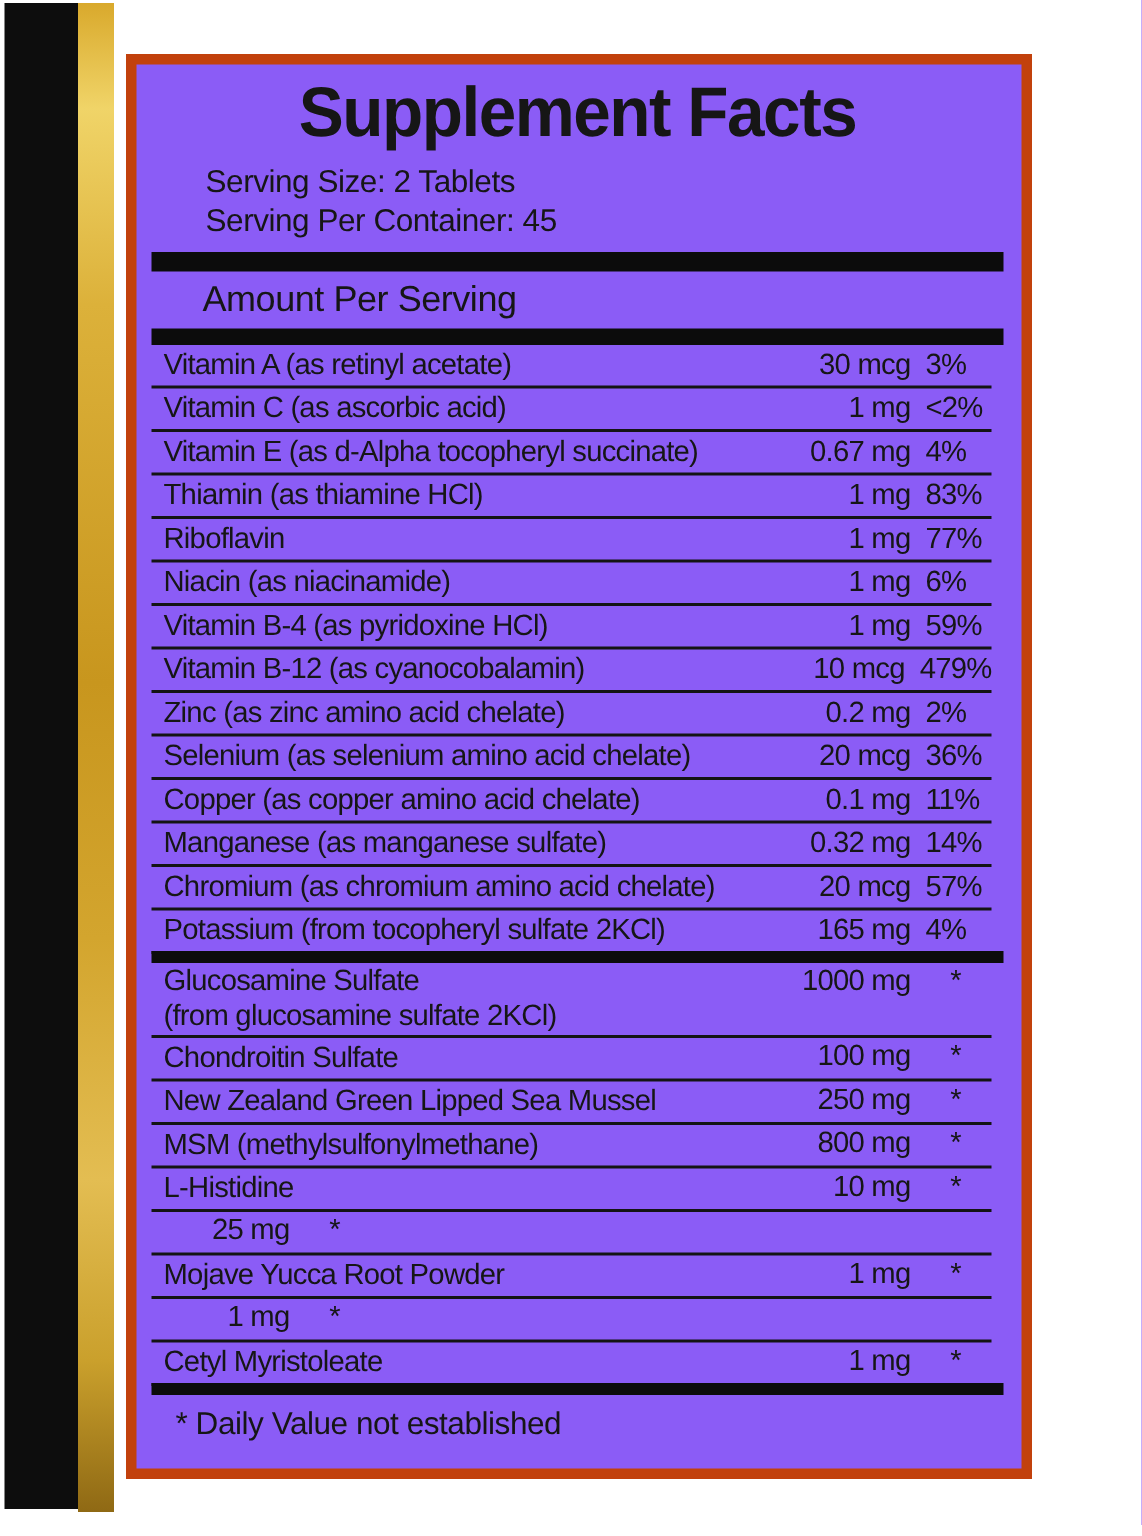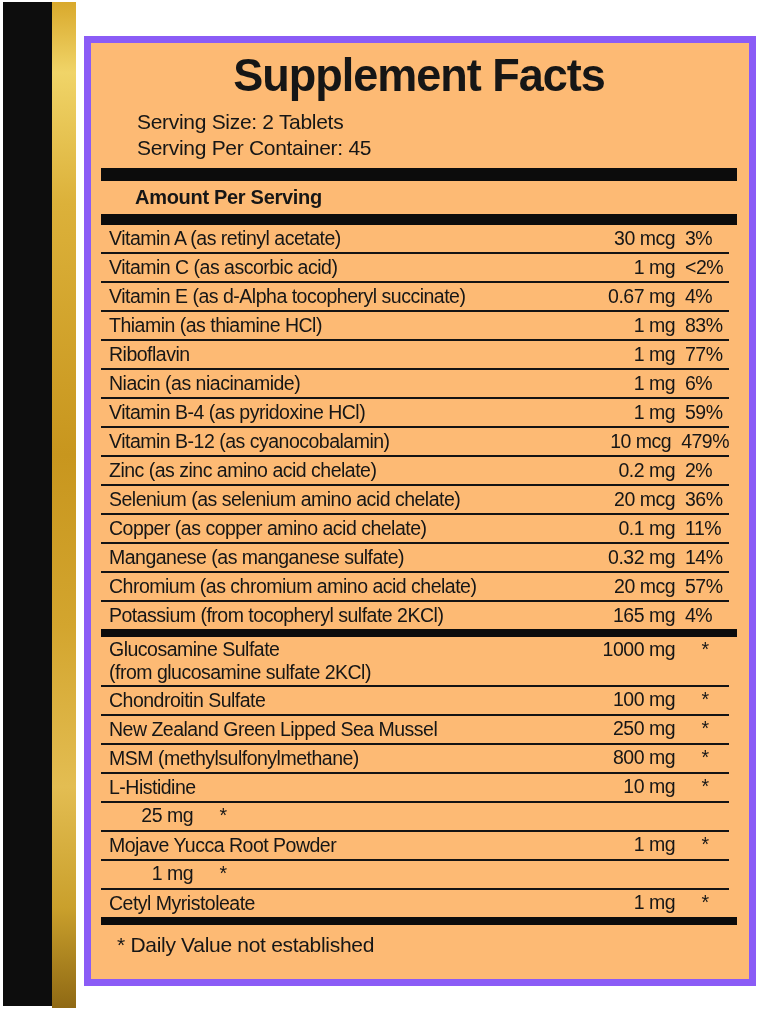--- a/index.html
+++ b/index.html
@@ -25,23 +25,23 @@
   }
   .gold-stripe{
     position:absolute;left:52px;top:2px;width:24px;height:1006px;
     background:linear-gradient(180deg,
       #d9a92c 0%, var(--gold_light) 7%, #dcb13a 20%,
       var(--gold_mid) 45%, #d3a52e 62%, #e3bd52 78%,
       #caa02c 90%, var(--gold_dark) 100%);
   }
   
   .panel{
-    position:absolute;left:84px;top:36px;width:672px;height:950px;
-    background:#fdba74;
-    border:7px solid #8b5cf6;
+    position:absolute;left:84px;top:36px;width:604px;height:950px;
+    background:#8b5cf6;
+    border:7px solid #c2410c;
     padding:4px 10px 0 8px;
   }
   .title{
     text-align:center;
     font-size:45px;
     font-weight:700;
     letter-spacing:-1px;
     transform:scaleY(1.04);
     margin-top:2px;
   }
@@ -51,21 +51,21 @@
     line-height:26px;
     margin-top:8px;
     letter-spacing:-0.3px;
   }
   .thick-bar{background:#0c0c0c;margin:0 2px;}
   .bar-a{height:13px;margin-top:7px;}
   .bar-b{height:11px;}
   .bar-c{height:8px;}
   .bar-d{height:8px;}
   .amount-header{
-    font-size:20px;font-weight:700;letter-spacing:-0.3px;
+    font-size:24px;font-weight:400;letter-spacing:-0.3px;
     padding:5px 0 5px 36px;
   }
   .rows{margin:0 10px 0 2px;}
   .row{
     display:flex;align-items:center;
     min-height:29px;
     border-bottom:2px solid #141414;
     padding:1px 0 1px 8px;
     font-size:19.5px;
     letter-spacing:-0.5px;

